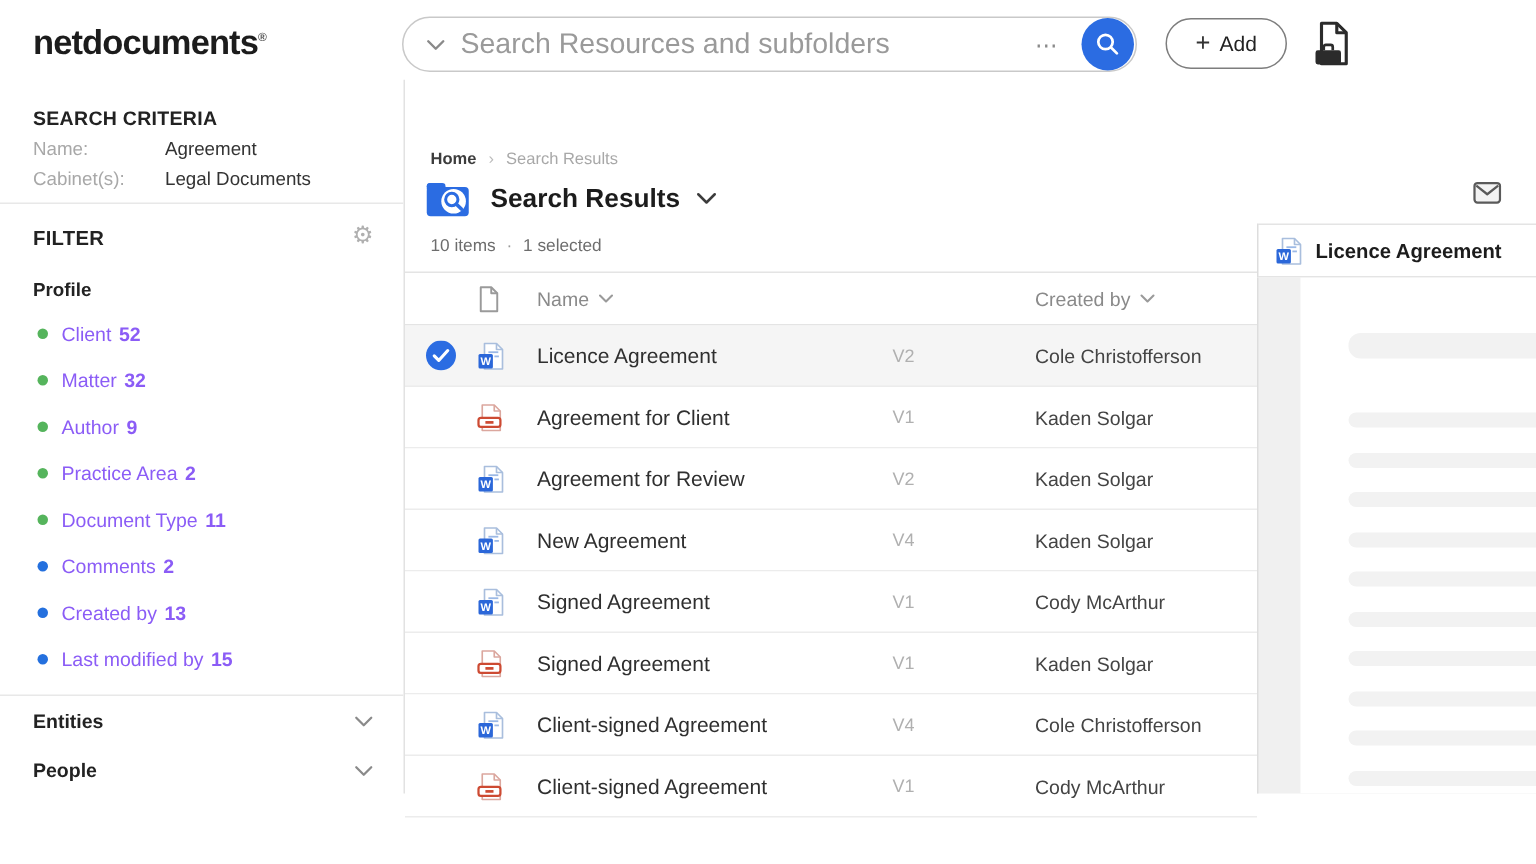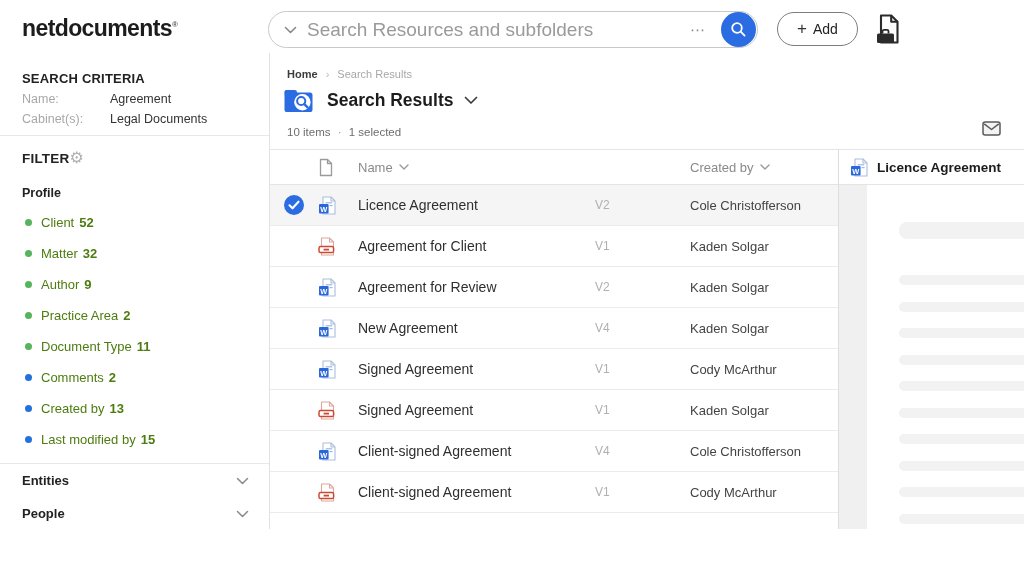--- a/index.html
+++ b/index.html
@@ -38,38 +38,38 @@
   .content { display:flex; height:476px; }
 
   
   .sidebar { width:270px; border-right:1px solid #e2e2e2; padding-top:18px; overflow:hidden; }
   .sc-title { margin-left:22px; font-size:13px; font-weight:bold; color:#222; letter-spacing:.2px; height:15px; }
   .sc-row { display:flex; margin:5px 0 0 22px; font-size:12.5px; height:15px; align-items:center; }
   .sc-row:first-of-type { margin-top:13px; }
   .sc-label { width:88px; color:#a8a8a8; }
   .sc-value { color:#333; }
   .sidebar .divider { border-top:1px solid #e8e8e8; margin-top:9px; }
-  .filter-head { display:flex; align-items:center;
+  .filter-head { display:flex; justify-content:space-between; align-items:center;
     margin:12px 20px 0 22px; height:20px; }
   .filter-title { font-size:13.5px; font-weight:bold; color:#222; letter-spacing:.2px; }
   .gear { color:#b0b0b0; font-size:16px; line-height:16px; cursor:pointer; }
   .group-title { margin:18px 0 0 22px; font-size:12.5px; font-weight:bold; color:#222; height:15px; }
   .filter-list { margin-top:6px; }
   .filter-item { display:flex; align-items:center; margin-left:25px; height:31px;
-    font-size:13px; color:#4d7c0f; cursor:pointer; }
+    font-size:13px; color:#8b5cf6; cursor:pointer; }
   .dot { width:7px; height:7px; border-radius:50%; margin-right:9px; flex:none; }
   .f-count { font-weight:bold; margin-left:5px; }
   .divider2 { border-top:1px solid #e8e8e8; margin-top:8px; }
   .side-section { display:flex; justify-content:space-between; align-items:center;
     height:33px; margin:0 20px 0 22px; cursor:pointer; }
   .side-section .s-label { font-size:13px; font-weight:bold; color:#222; }
 
   
   .main { width:568px; }
-  .main-header { position:relative; height:96px; }
+  .main-header { position:relative; height:96px;margin-top:32px; }
   .breadcrumb { position:absolute; left:17px; top:15px; font-size:11px; }
   .bc-home { color:#3c3c3c; font-weight:bold; cursor:pointer; }
   .bc-sep { color:#bbb; margin:0 5px; }
   .bc-current { color:#a8a8a8; }
   .title-row { position:absolute; left:13px; top:32px; display:flex; align-items:center; height:30px; }
   .page-title { font-size:17.5px; font-weight:bold; color:#1c1c1c; margin-left:13px; }
   .title-chev { margin-left:11px; display:flex; cursor:pointer; }
   .summary { position:absolute; left:17px; top:73px; font-size:11.5px; color:#6d6d6d; }
   .summary .sep { margin:0 4px; color:#999; }
 

